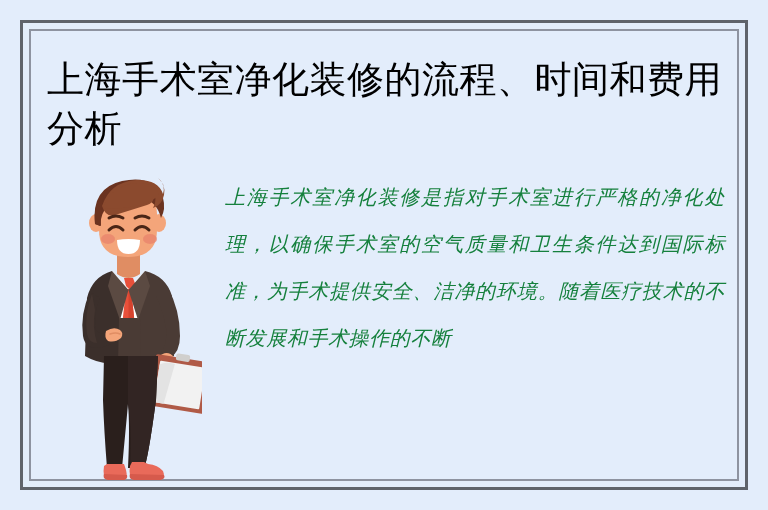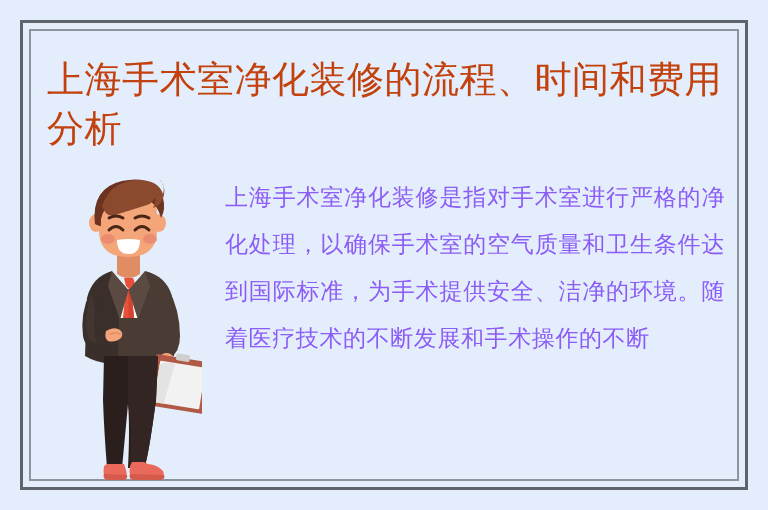--- a/index.html
+++ b/index.html
@@ -46,38 +46,39 @@
 
   
   .title {
     position: absolute;
     left: 47px;
     top: 55px;
     width: 680px;
     font-size: 37px;
     line-height: 49px;
     letter-spacing: 0.5px;
-    color: #c2410c;
+    color: #000000;
     font-weight: 400;
     white-space: pre-wrap;
   }
 
   
   .body-text {
     position: absolute;
     left: 225px;
     top: 174px;
     width: 500px;
-    font-size: 23px;
+    font-size: 20px;
     line-height: 47px;
     letter-spacing: 0.6px;
-    color: #8b5cf6;
+    color: #15803d;
     font-weight: 400;
     text-align: justify;
     text-justify: inter-character;
+    font-style: italic;
   }
 
   
   .illustration {
     position: absolute;
     left: 62px;
     top: 168px;
     width: 140px;
     height: 316px;
   }

